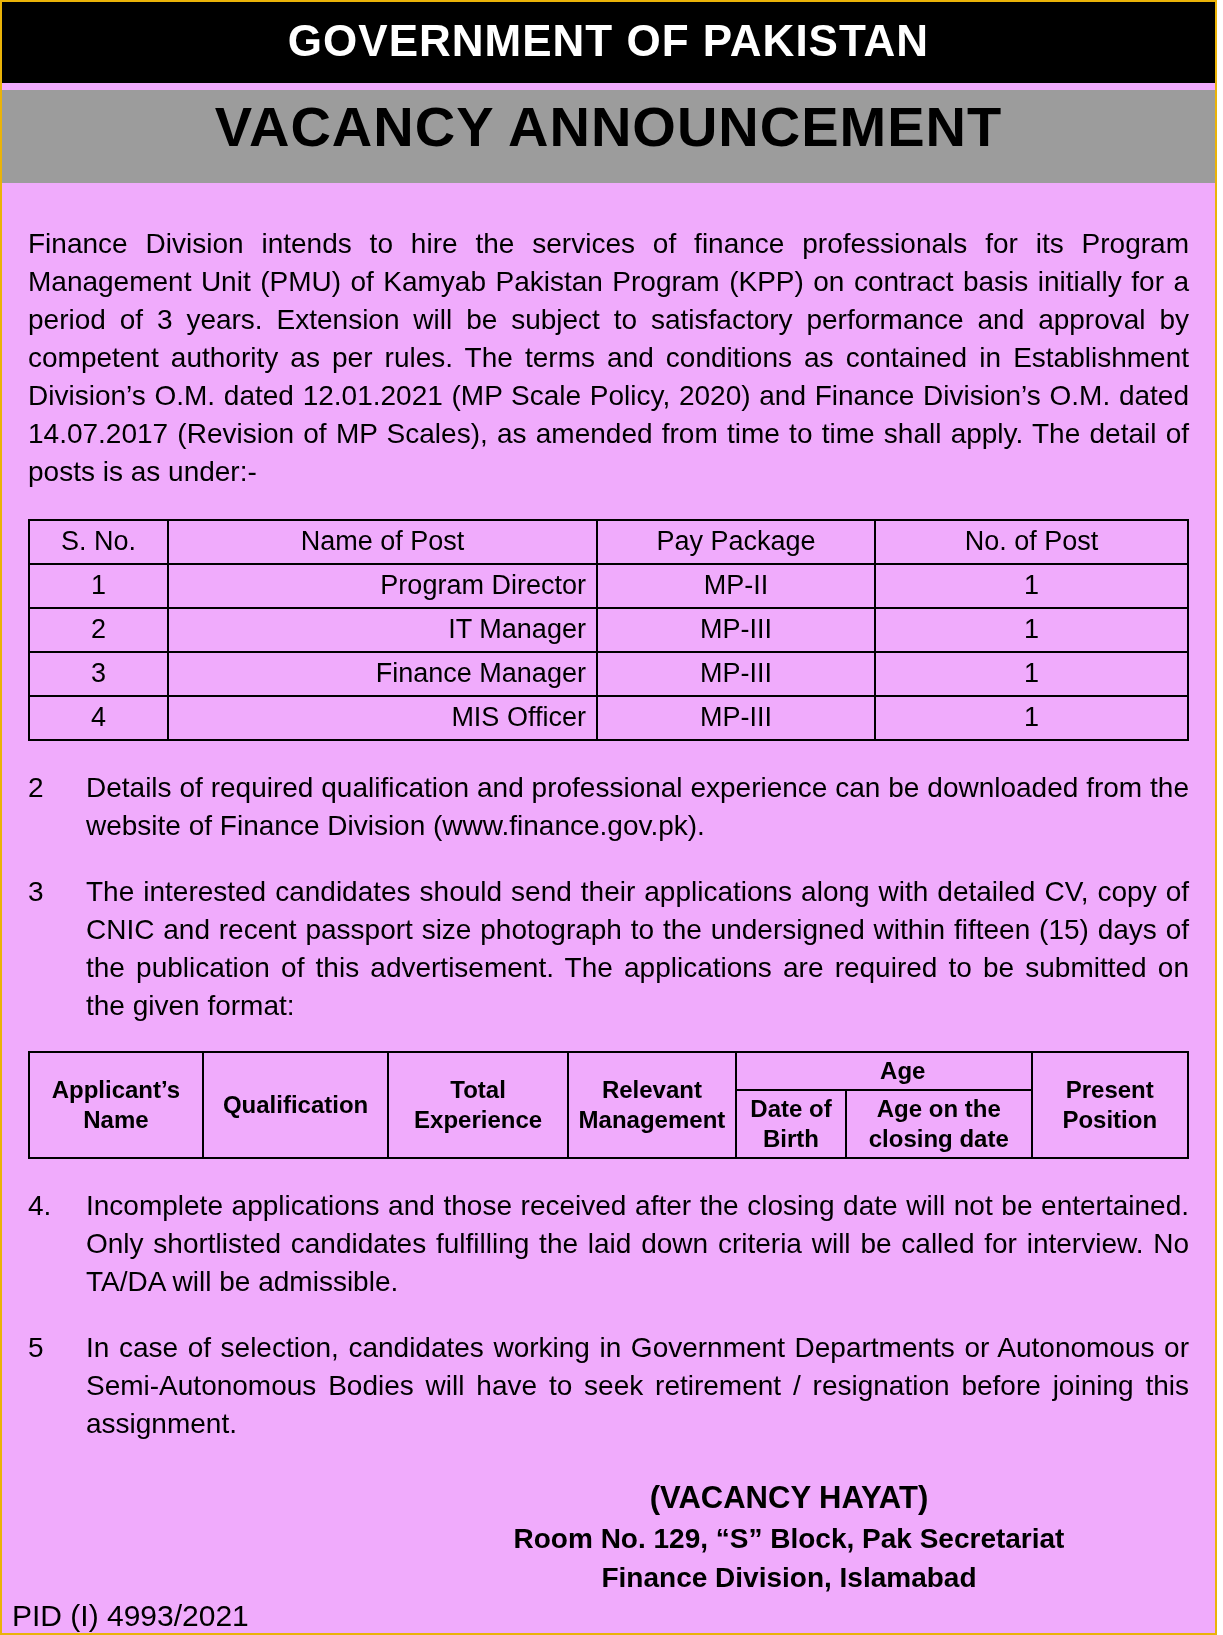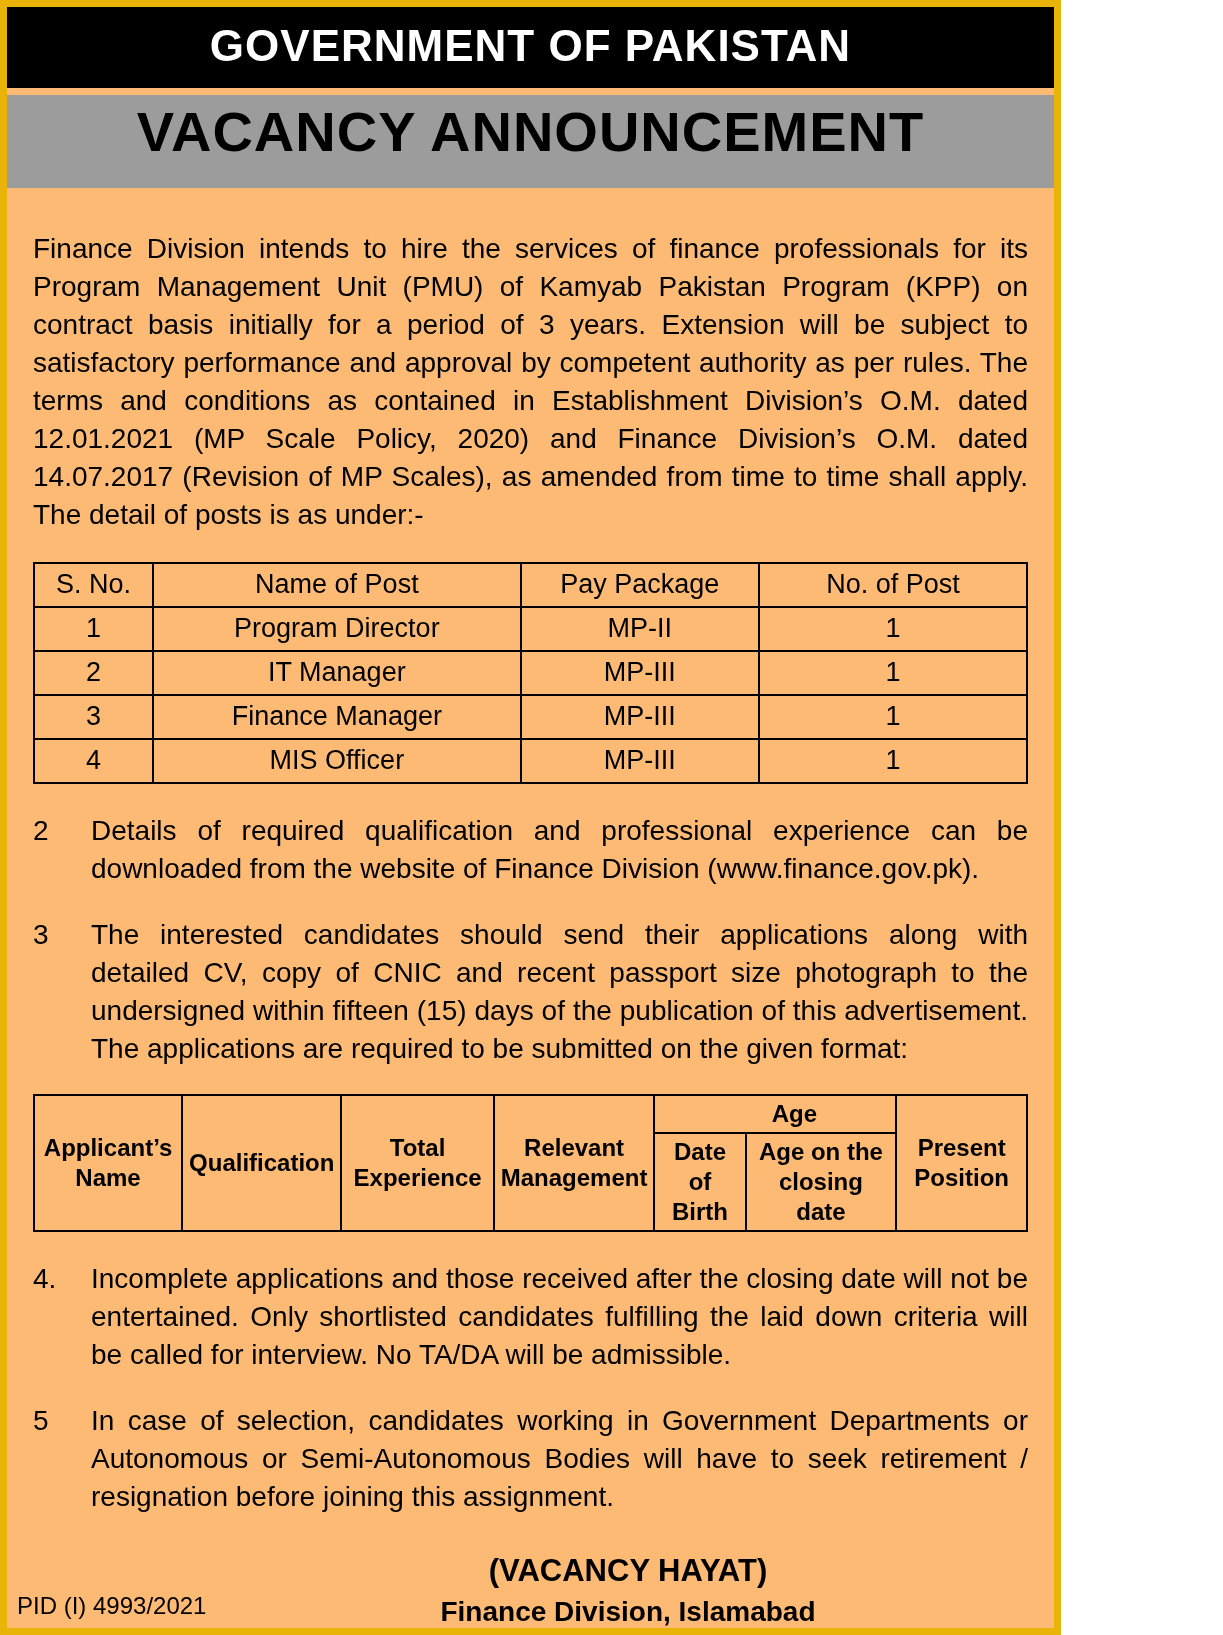--- a/index.html
+++ b/index.html
@@ -1,20 +1,20 @@
 <!DOCTYPE html>
 <html><head>
 <meta charset="utf-8">
 <style>
   html,body{margin:0;padding:0;background:#ffffff;}
   body{font-family:"Liberation Sans", sans-serif; color:#000;}
   .page{
-    width:1061px; height:1635px; box-sizing:border-box;
-    position:relative; background:#fdba74;
-    border:7px solid #eab308;
+    width:1217px; height:1635px; box-sizing:border-box;
+    position:relative; background:#f0abfc;
+    border:2px solid #eab308;
     overflow:hidden;
   }
   .masthead{
     background:#000; color:#fff; text-align:center;
     padding:14px 10px 16px 10px;
   }
   .masthead-title{
     font-size:44px; font-weight:bold; letter-spacing:1px; line-height:1.15;
   }
   .masthead-subtitle{
@@ -31,21 +31,21 @@
   .intro{
     font-size:28px; line-height:38px; text-align:justify;
   }
   table{ border-collapse:collapse; width:100%; }
   .posts-table{ margin-top:20px; }
   .posts-table th, .posts-table td{
     border:2px solid #000; font-size:27px; padding:3px 10px; text-align:center;
     height:36px;
   }
   .posts-table th{ font-weight:normal; }
-  .posts-table td.c1{ text-align:center; }
+  .posts-table td.c1{ text-align:right; }
   .posts-table col.sn{ width:12%; }
   .posts-table col.name{ width:37%; }
   .posts-table col.pay{ width:24%; }
   .posts-table col.num{ width:27%; }
   .numbered{
     display:flex; margin-top:28px; font-size:28px; line-height:38px;
   }
   .numbered .num{
     flex:0 0 58px; font-size:28px;
   }
@@ -58,21 +58,21 @@
     padding:3px 6px; text-align:center; vertical-align:middle; line-height:30px;
   }
   .format-table .age-head{ height:30px; vertical-align:middle;padding-left:44px; }
   .signature{
     margin-top:34px; margin-left:auto; margin-right:80px;
     width:640px; text-align:center; font-weight:bold;
   }
   .sig-name{ font-size:31px; line-height:42px; }
   .sig-line{ font-size:28px; line-height:39px; }
   .pid{
-    position:absolute; left:10px; bottom:8px; font-size:24px;
+    position:absolute; left:10px; bottom:0; font-size:30px;
   }
 </style>
 </head>
 <body>
 
 <div class="page">
 
   <div class="masthead">
     <div class="masthead-title">GOVERNMENT OF PAKISTAN</div>
   </div>
@@ -169,20 +169,21 @@
       <div class="txt">Incomplete applications and those received after the closing date will not be entertained. Only shortlisted candidates fulfilling the laid down criteria will be called for interview. No TA/DA will be admissible.</div>
     </div>
 
     <div class="numbered">
       <div class="num">5</div>
       <div class="txt">In case of selection, candidates working in Government Departments or Autonomous or Semi-Autonomous Bodies will have to seek retirement / resignation before joining this assignment.</div>
     </div>
 
     <div class="signature">
       <div class="sig-name">(VACANCY HAYAT)</div>
+      <div class="sig-line">Room No. 129, “S” Block, Pak Secretariat</div>
       <div class="sig-line">Finance Division, Islamabad</div>
 
     </div>
 
   </div>
 
   <div class="pid">PID (I) 4993/2021</div>
 
 </div>
 

